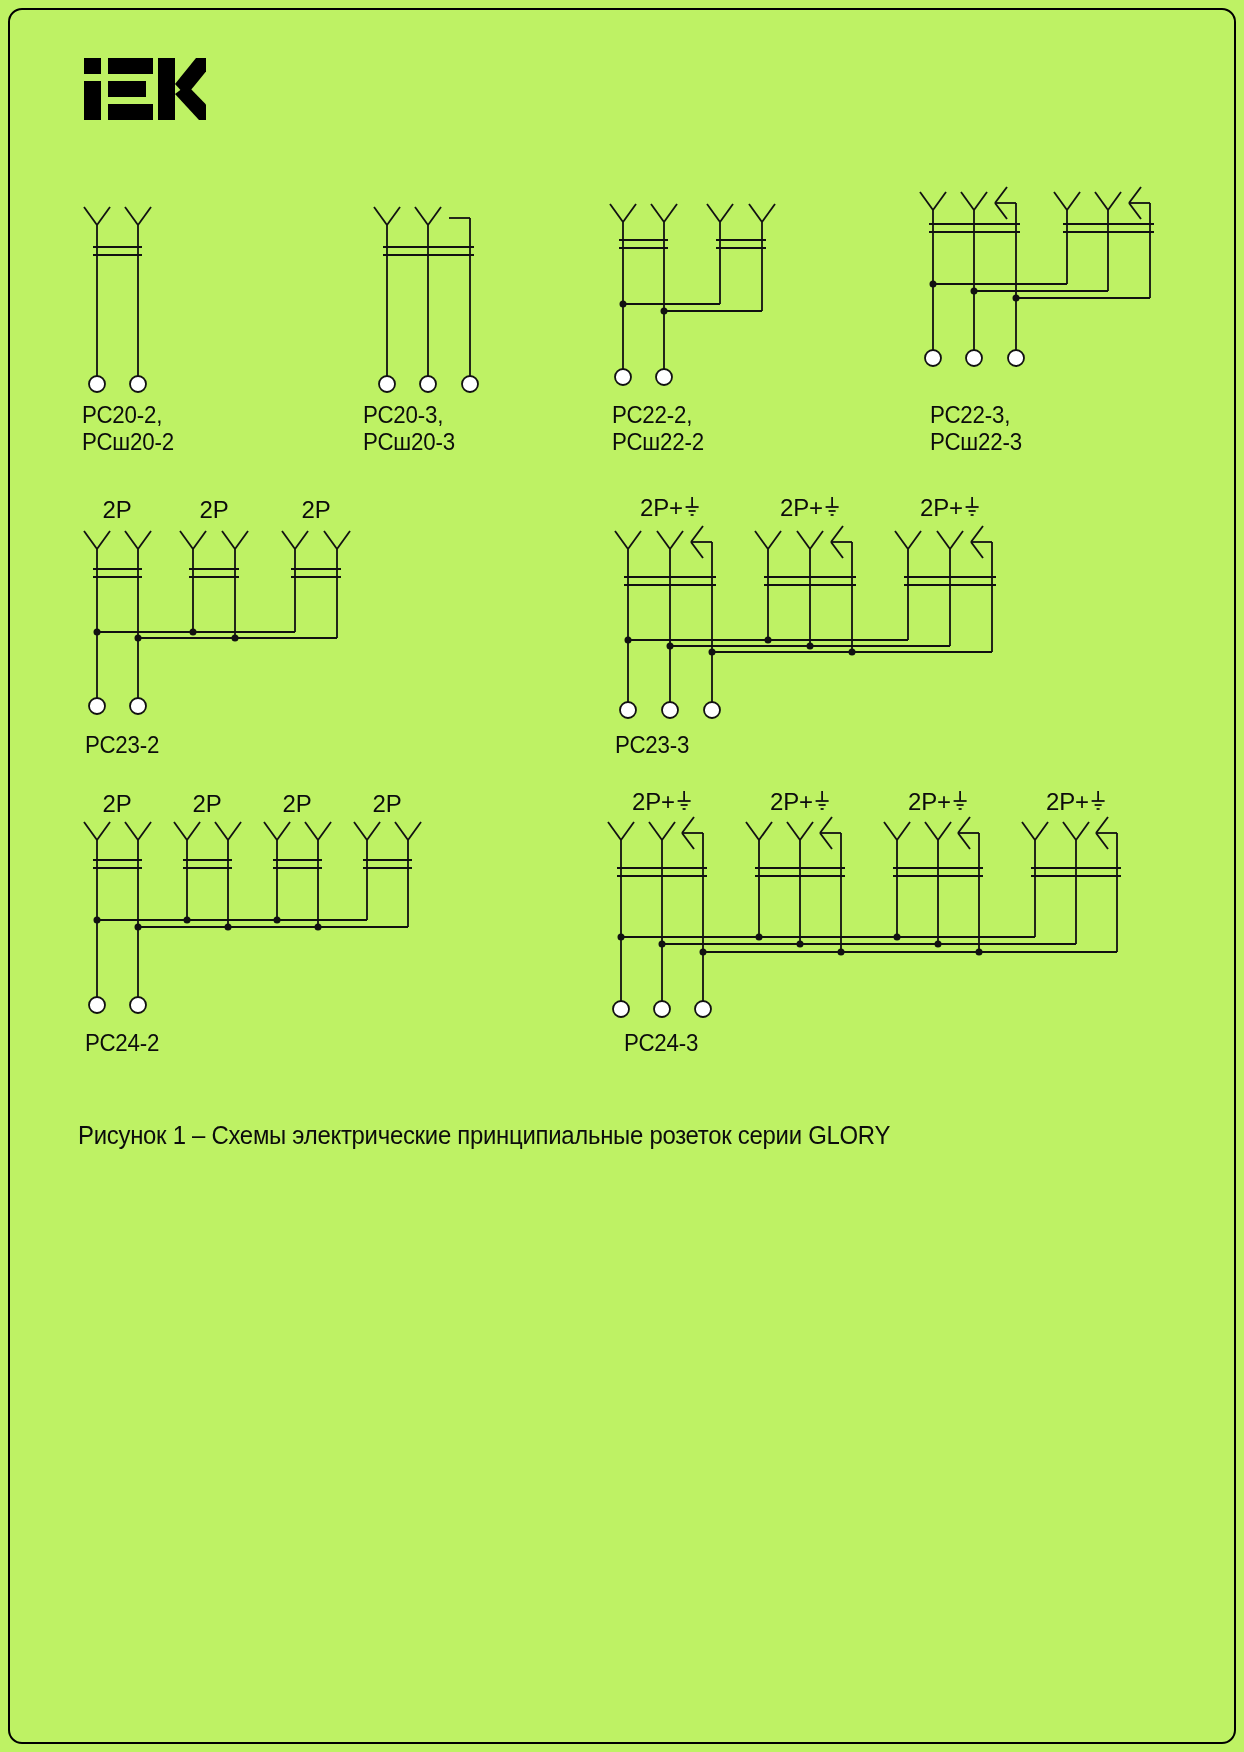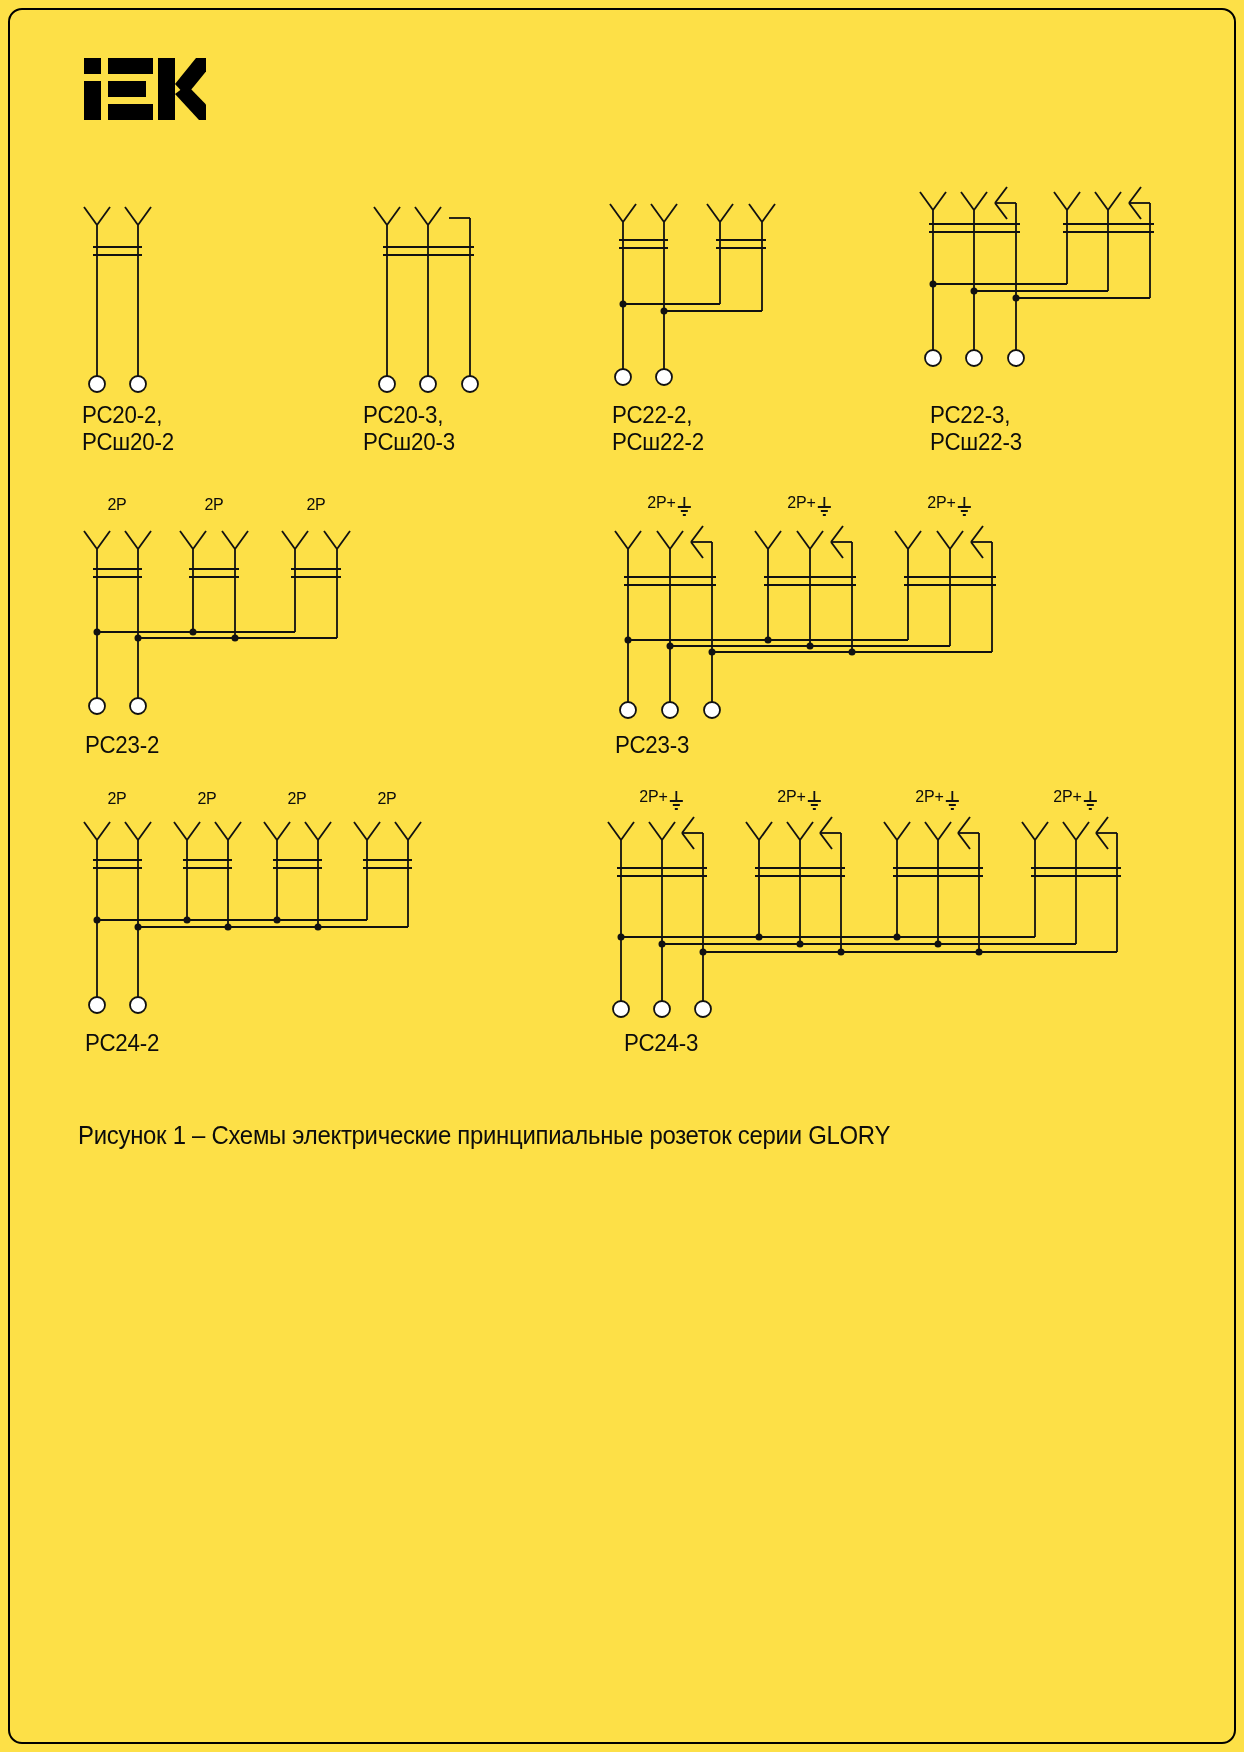--- a/index.html
+++ b/index.html
@@ -1,35 +1,35 @@
 <!DOCTYPE html>
 <html><head>
 <meta charset="utf-8">
 <style>
   html,body{margin:0;padding:0;background:#ffffff;}
   .page{
-    position:relative;width:1244px;height:1752px;margin:0 auto;background:#fde047;
+    position:relative;width:1244px;height:1752px;margin:0 auto;background:#bef264;
     font-family:"Liberation Sans",sans-serif;color:#111;overflow:hidden;
   }
   .page-border{
     position:absolute;left:8px;top:8px;right:8px;bottom:8px;
     border:2px solid #000;border-radius:14px;pointer-events:none;
   }
   .logo{position:absolute;left:84px;top:58px;}
   .logo *{fill:#000;}
   #schematics{position:absolute;left:0;top:0;}
   #schematics line{stroke:#111;stroke-width:1.8;stroke-linecap:butt;}
   #schematics circle.term{fill:#fff;stroke:#111;stroke-width:1.8;}
   #schematics circle.dot{fill:#111;stroke:none;}
   .caption{
     position:absolute;font-size:23px;line-height:27px;letter-spacing:-0.2px;
     white-space:pre-line;transform:scaleX(0.97);transform-origin:left top;color:#0c0c0c;
   }
   .unit-label{
-    position:absolute;font-size:16px;letter-spacing:-0.2px;color:#0c0c0c;
+    position:absolute;font-size:24px;letter-spacing:-0.2px;color:#0c0c0c;
     display:flex;align-items:flex-start;transform:translateX(-50%);
   }
   .earth-glyph{margin-top:2px;margin-left:1px;}
   .earth-glyph line{stroke:#111;stroke-width:1.8;}
   .figure-caption{
     position:absolute;left:78px;top:1120px;font-size:26px;letter-spacing:-0.3px;
     transform:scaleX(0.92);transform-origin:left top;white-space:nowrap;color:#0c0c0c;
   }
 </style>
 </head>

